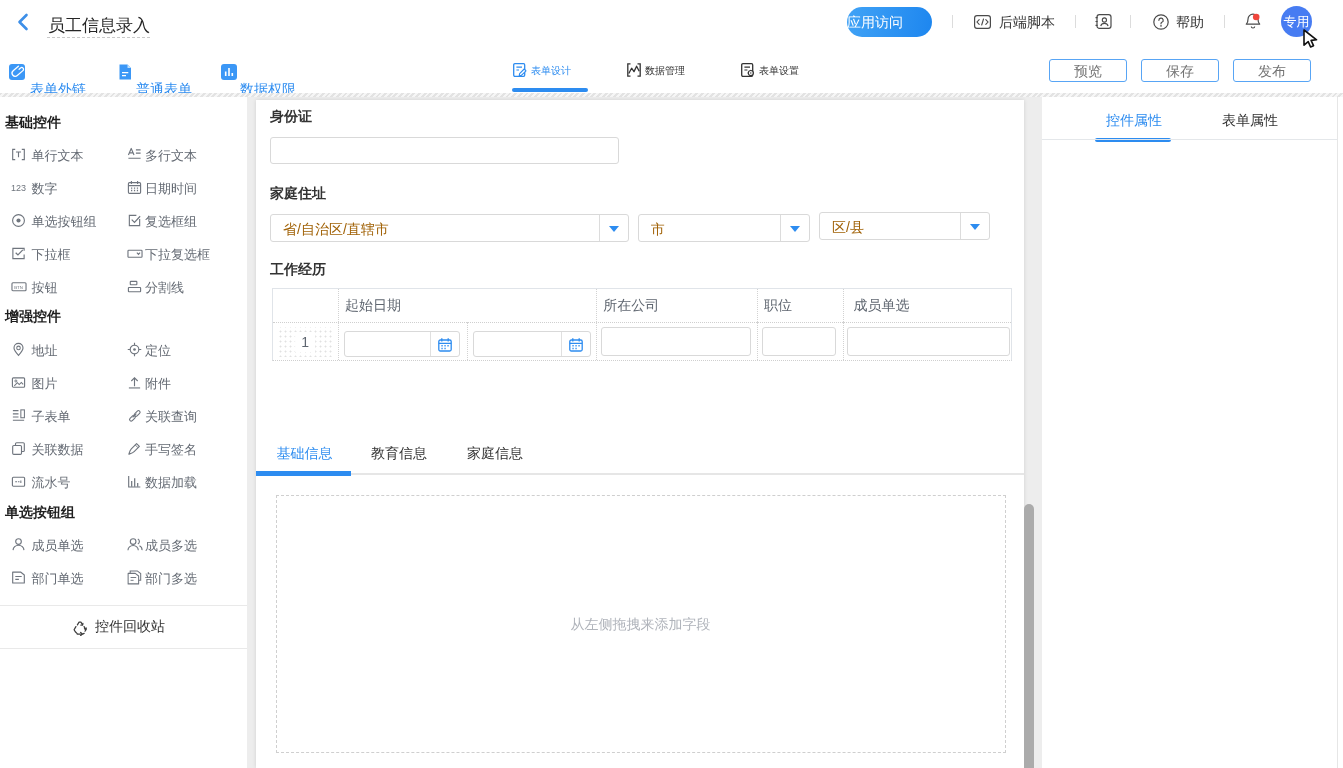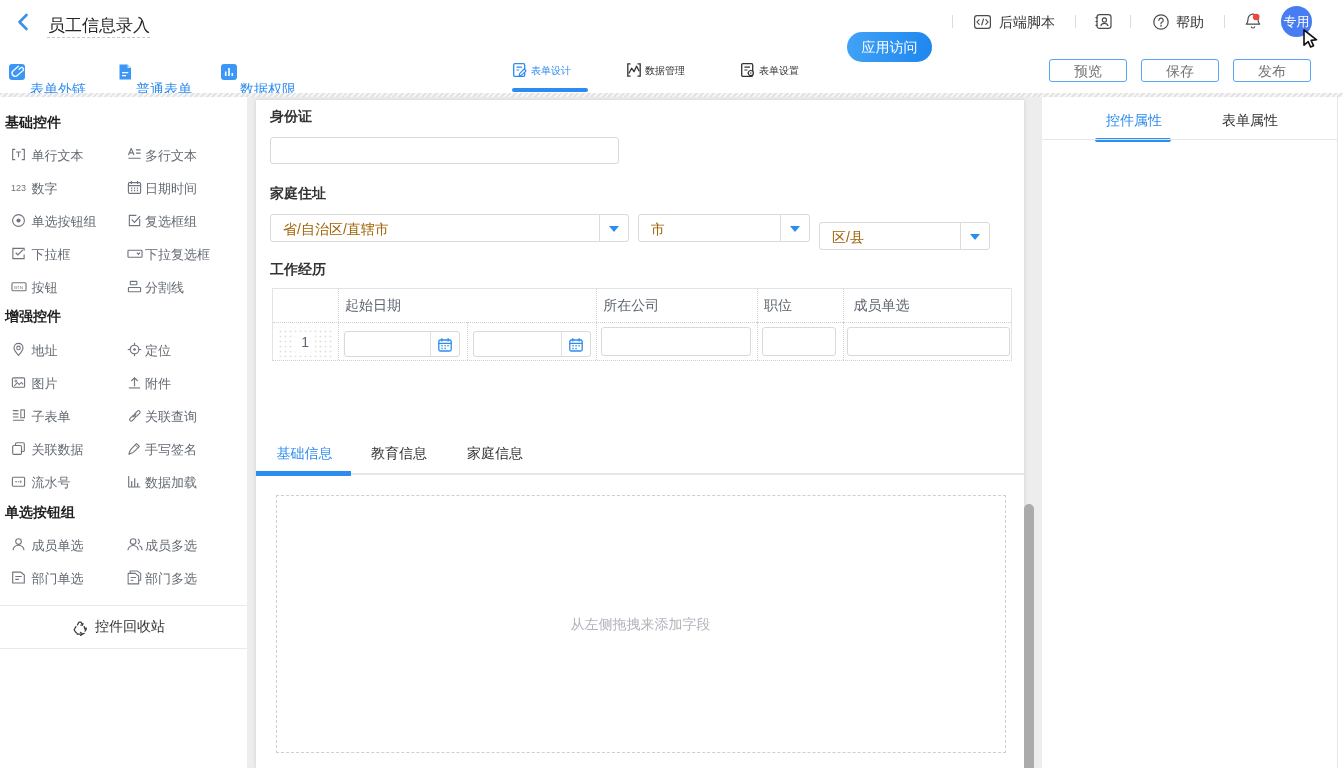--- a/index.html
+++ b/index.html
@@ -16,21 +16,21 @@
 #title-dash{position:absolute;left:47px;top:37px;width:103px;border-bottom:1px dashed #c9c9c9;}
 .blueicon{position:absolute;top:64px;width:16px;height:16px;}
 .bluelink{position:absolute;top:65px;font-size:14px;color:#2d8cf0;margin-top:16px;}
 .ctab{position:absolute;top:64px;font-size:10px;color:#333;}
 .ctab-ic{position:absolute;top:63px;width:14px;height:14px;}
 #seg-underline{position:absolute;left:512px;top:88px;width:76px;height:4px;background:#2d8cf0;border-radius:2px;}
 .obtn{position:absolute;top:59px;width:78px;height:23px;border:1px solid #58a5f5;border-radius:3px;
   color:#737373;font-size:14px;text-align:center;line-height:23px;box-sizing:border-box;background:#fff;}
 #pill{position:absolute;left:847px;top:7px;width:85px;height:30px;border-radius:15px;
   background:linear-gradient(100deg,#41a3f6,#1d86ef);color:#fff;font-size:14px;
-  text-align:center;line-height:30px;margin-top:25px;}
+  line-height:30px;}
 .hdiv{position:absolute;top:15px;width:1px;height:13px;background:#dcdcdc;}
 .hicon-txt{position:absolute;top:14px;font-size:14px;color:#333;}
 #avatar{position:absolute;left:1281px;top:6px;width:31px;height:31px;border-radius:50%;
   background:#477cf2;color:#fff;font-size:13px;text-align:center;line-height:31px;}
 
 #sidebar{position:absolute;left:0;top:97px;width:247px;height:671px;background:#fff;}
 #canvas{position:absolute;left:256px;top:100px;width:768px;height:668px;background:#fff;
   box-shadow:0 0 4px rgba(0,0,0,.12);}
 #rpanel{position:absolute;left:1042px;top:97px;width:301px;height:671px;background:#fff;}
 #rpanel-line{position:absolute;left:0px;top:42px;width:295px;height:1px;background:#e4e7ea;}
@@ -362,21 +362,21 @@
       <span class="seg">
         <i class="tri"></i>
       </span>
     </div>
   <div class="sel" style="left:381.7px;top:114px;width:172px;">
       <span class="ph">市</span>
       <span class="seg">
         <i class="tri"></i>
       </span>
     </div>
-  <div class="sel" style="left:563px;top:122px;width:171px;">
+  <div class="sel" style="left:563px;top:112px;width:171px;">
       <span class="ph">区/县</span>
       <span class="seg">
         <i class="tri"></i>
       </span>
     </div>
 
   <div class="flabel" style="top:161px">工作经历</div>
   <div id="wtable">
     <div class="th" style="left:0;width:65.5px;border-left:none;"></div>
     <div class="th" style="left:65.5px;width:129px;">起始日期</div>

